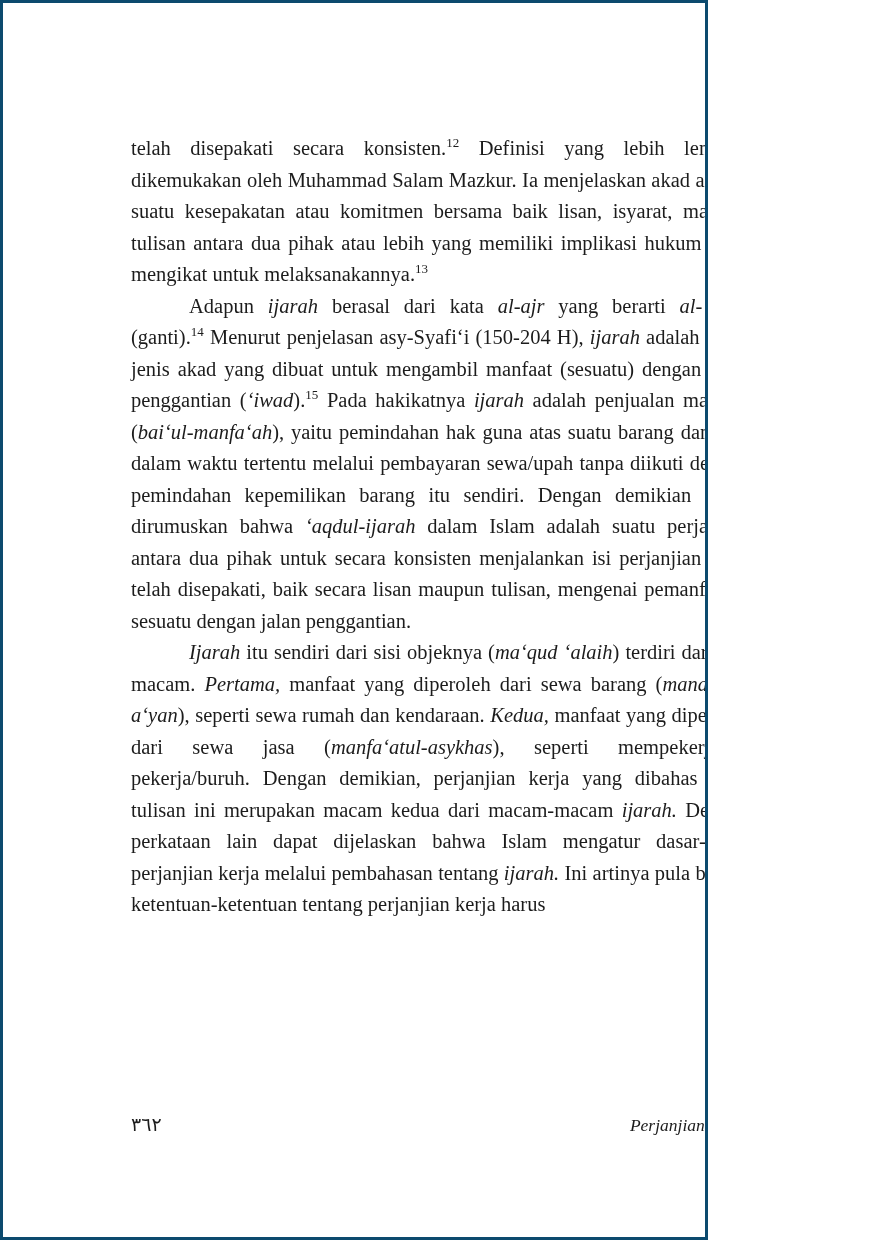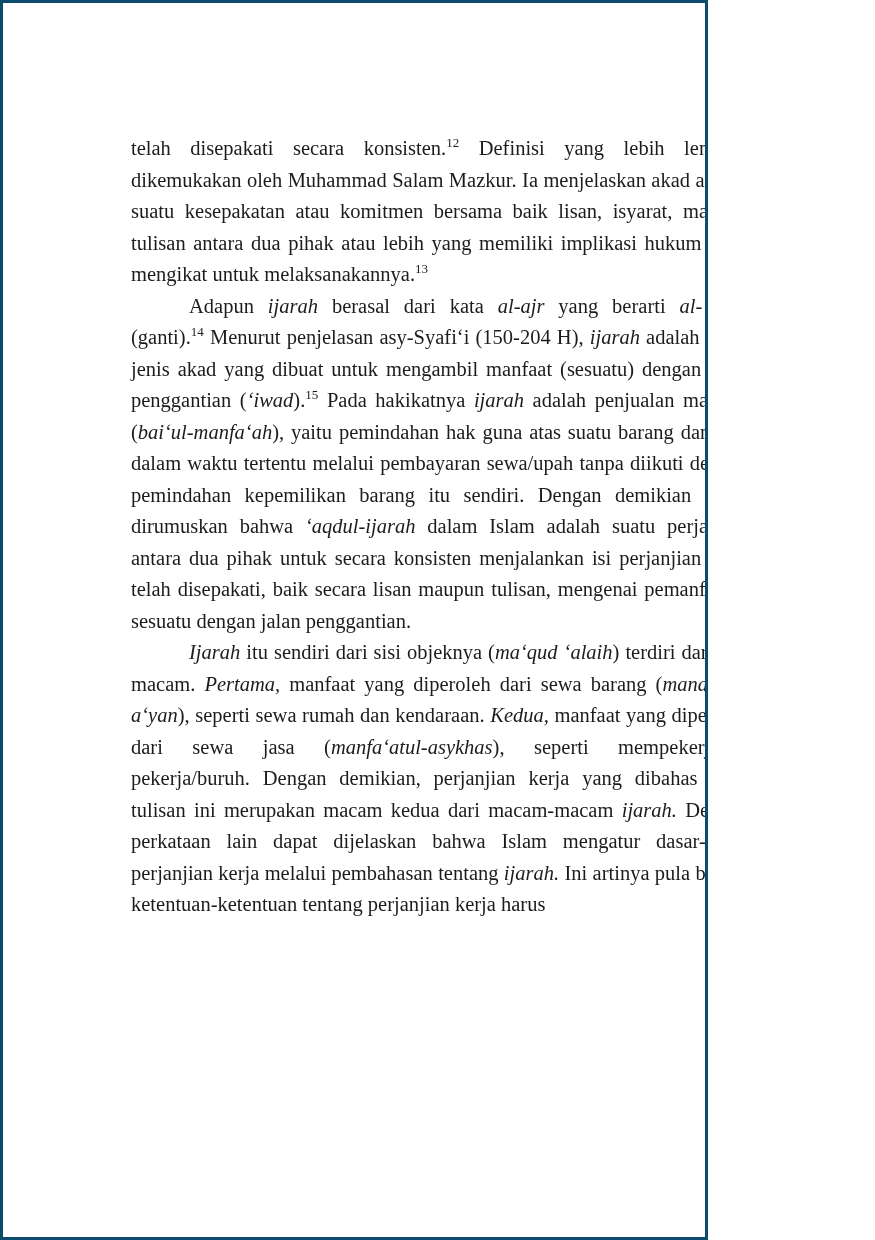--- a/index.html
+++ b/index.html
@@ -63,13 +63,17 @@
 </style>
 </head>
 <body>
 
 <div class="page">
   <div class="content">
       <p class="para"><span>telah disepakati secara konsisten.</span><sup>12</sup><span> Definisi yang lebih lengkap dikemukakan oleh Muhammad Salam Mazkur. Ia menjelaskan akad adalah suatu kesepakatan atau komitmen bersama baik lisan, isyarat, maupun tulisan antara dua pihak atau lebih yang memiliki implikasi hukum yang mengikat untuk melaksanakannya.</span><sup>13</sup></p>
       <p class="para indent"><span>Adapun </span><i>ijarah</i><span> berasal dari kata </span><i>al-ajr</i><span> yang berarti </span><i>al-‘iwad</i><span> (ganti).</span><sup>14</sup><span> Menurut penjelasan asy-Syafi‘i (150-204 H), </span><i>ijarah</i><span> adalah suatu jenis akad yang dibuat untuk mengambil manfaat (sesuatu) dengan jalan penggantian (</span><i>‘iwad</i><span>).</span><sup>15</sup><span> Pada hakikatnya </span><i>ijarah</i><span> adalah penjualan manfaat (</span><i>bai‘ul-manfa‘ah</i><span>), yaitu pemindahan hak guna atas suatu barang dan jasa dalam waktu tertentu melalui pembayaran sewa/upah tanpa diikuti dengan pemindahan kepemilikan barang itu sendiri. Dengan demikian dapat dirumuskan bahwa </span><i>‘aqdul-ijarah</i><span> dalam Islam adalah suatu perjanjian antara dua pihak untuk secara konsisten menjalankan isi perjanjian yang telah disepakati, baik secara lisan maupun tulisan, mengenai pemanfaatan sesuatu dengan jalan penggantian.</span></p>
       <p class="para indent"><i>Ijarah</i><span> itu sendiri dari sisi objeknya (</span><i>ma‘qud ‘alaih</i><span>) terdiri dari dua macam. </span><i>Pertama,</i><span> manfaat yang diperoleh dari sewa barang (</span><i>manafi‘ul-a‘yan</i><span>), seperti sewa rumah dan kendaraan. </span><i>Kedua,</i><span> manfaat yang diperoleh dari sewa jasa (</span><i>manfa‘atul-asykhas</i><span>), seperti mempekerjakan pekerja/buruh. Dengan demikian, perjanjian kerja yang dibahas pada tulisan ini merupakan macam kedua dari macam-macam </span><i>ijarah.</i><span> Dengan perkataan lain dapat dijelaskan bahwa Islam mengatur dasar-dasar perjanjian kerja melalui pembahasan tentang </span><i>ijarah.</i><span> Ini artinya pula bahwa ketentuan-ketentuan tentang perjanjian kerja harus</span></p>
     </div>
+  <div class="footer">
+    <span class="page-number">٣٦٢</span>
+    <span class="running-title">Perjanjian Kerja</span>
+  </div>
 </div>
 
 </body></html>

